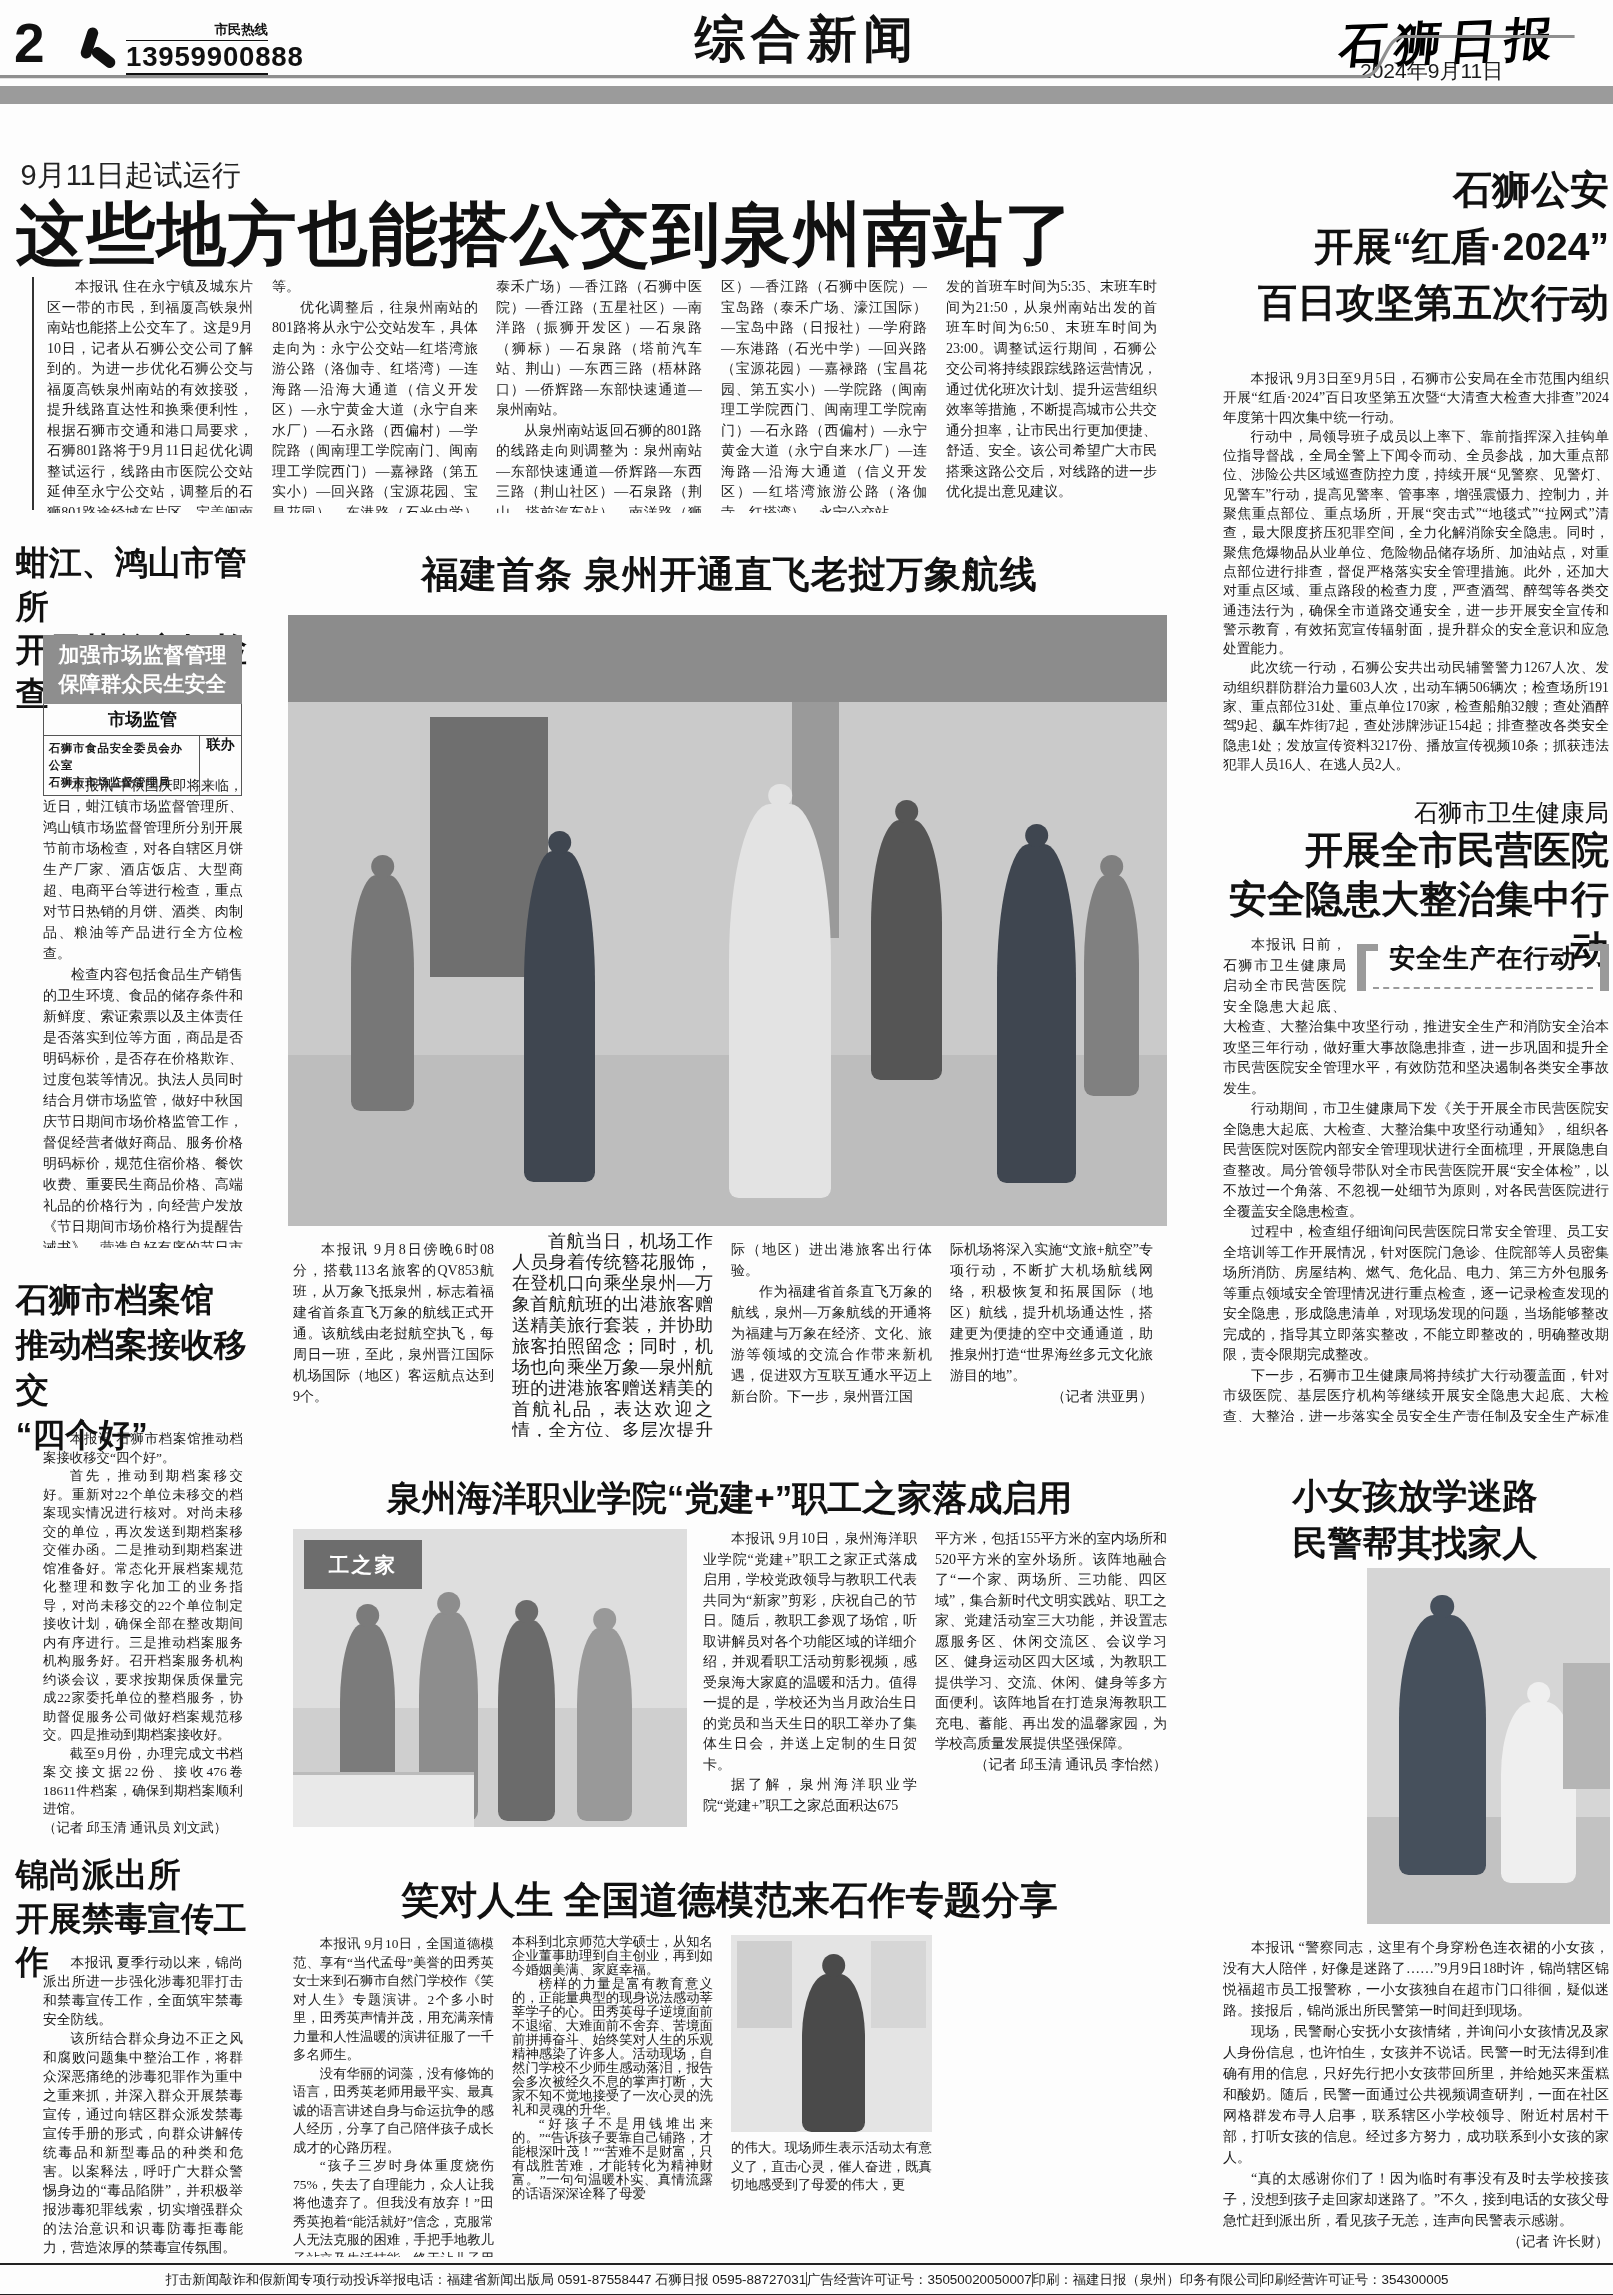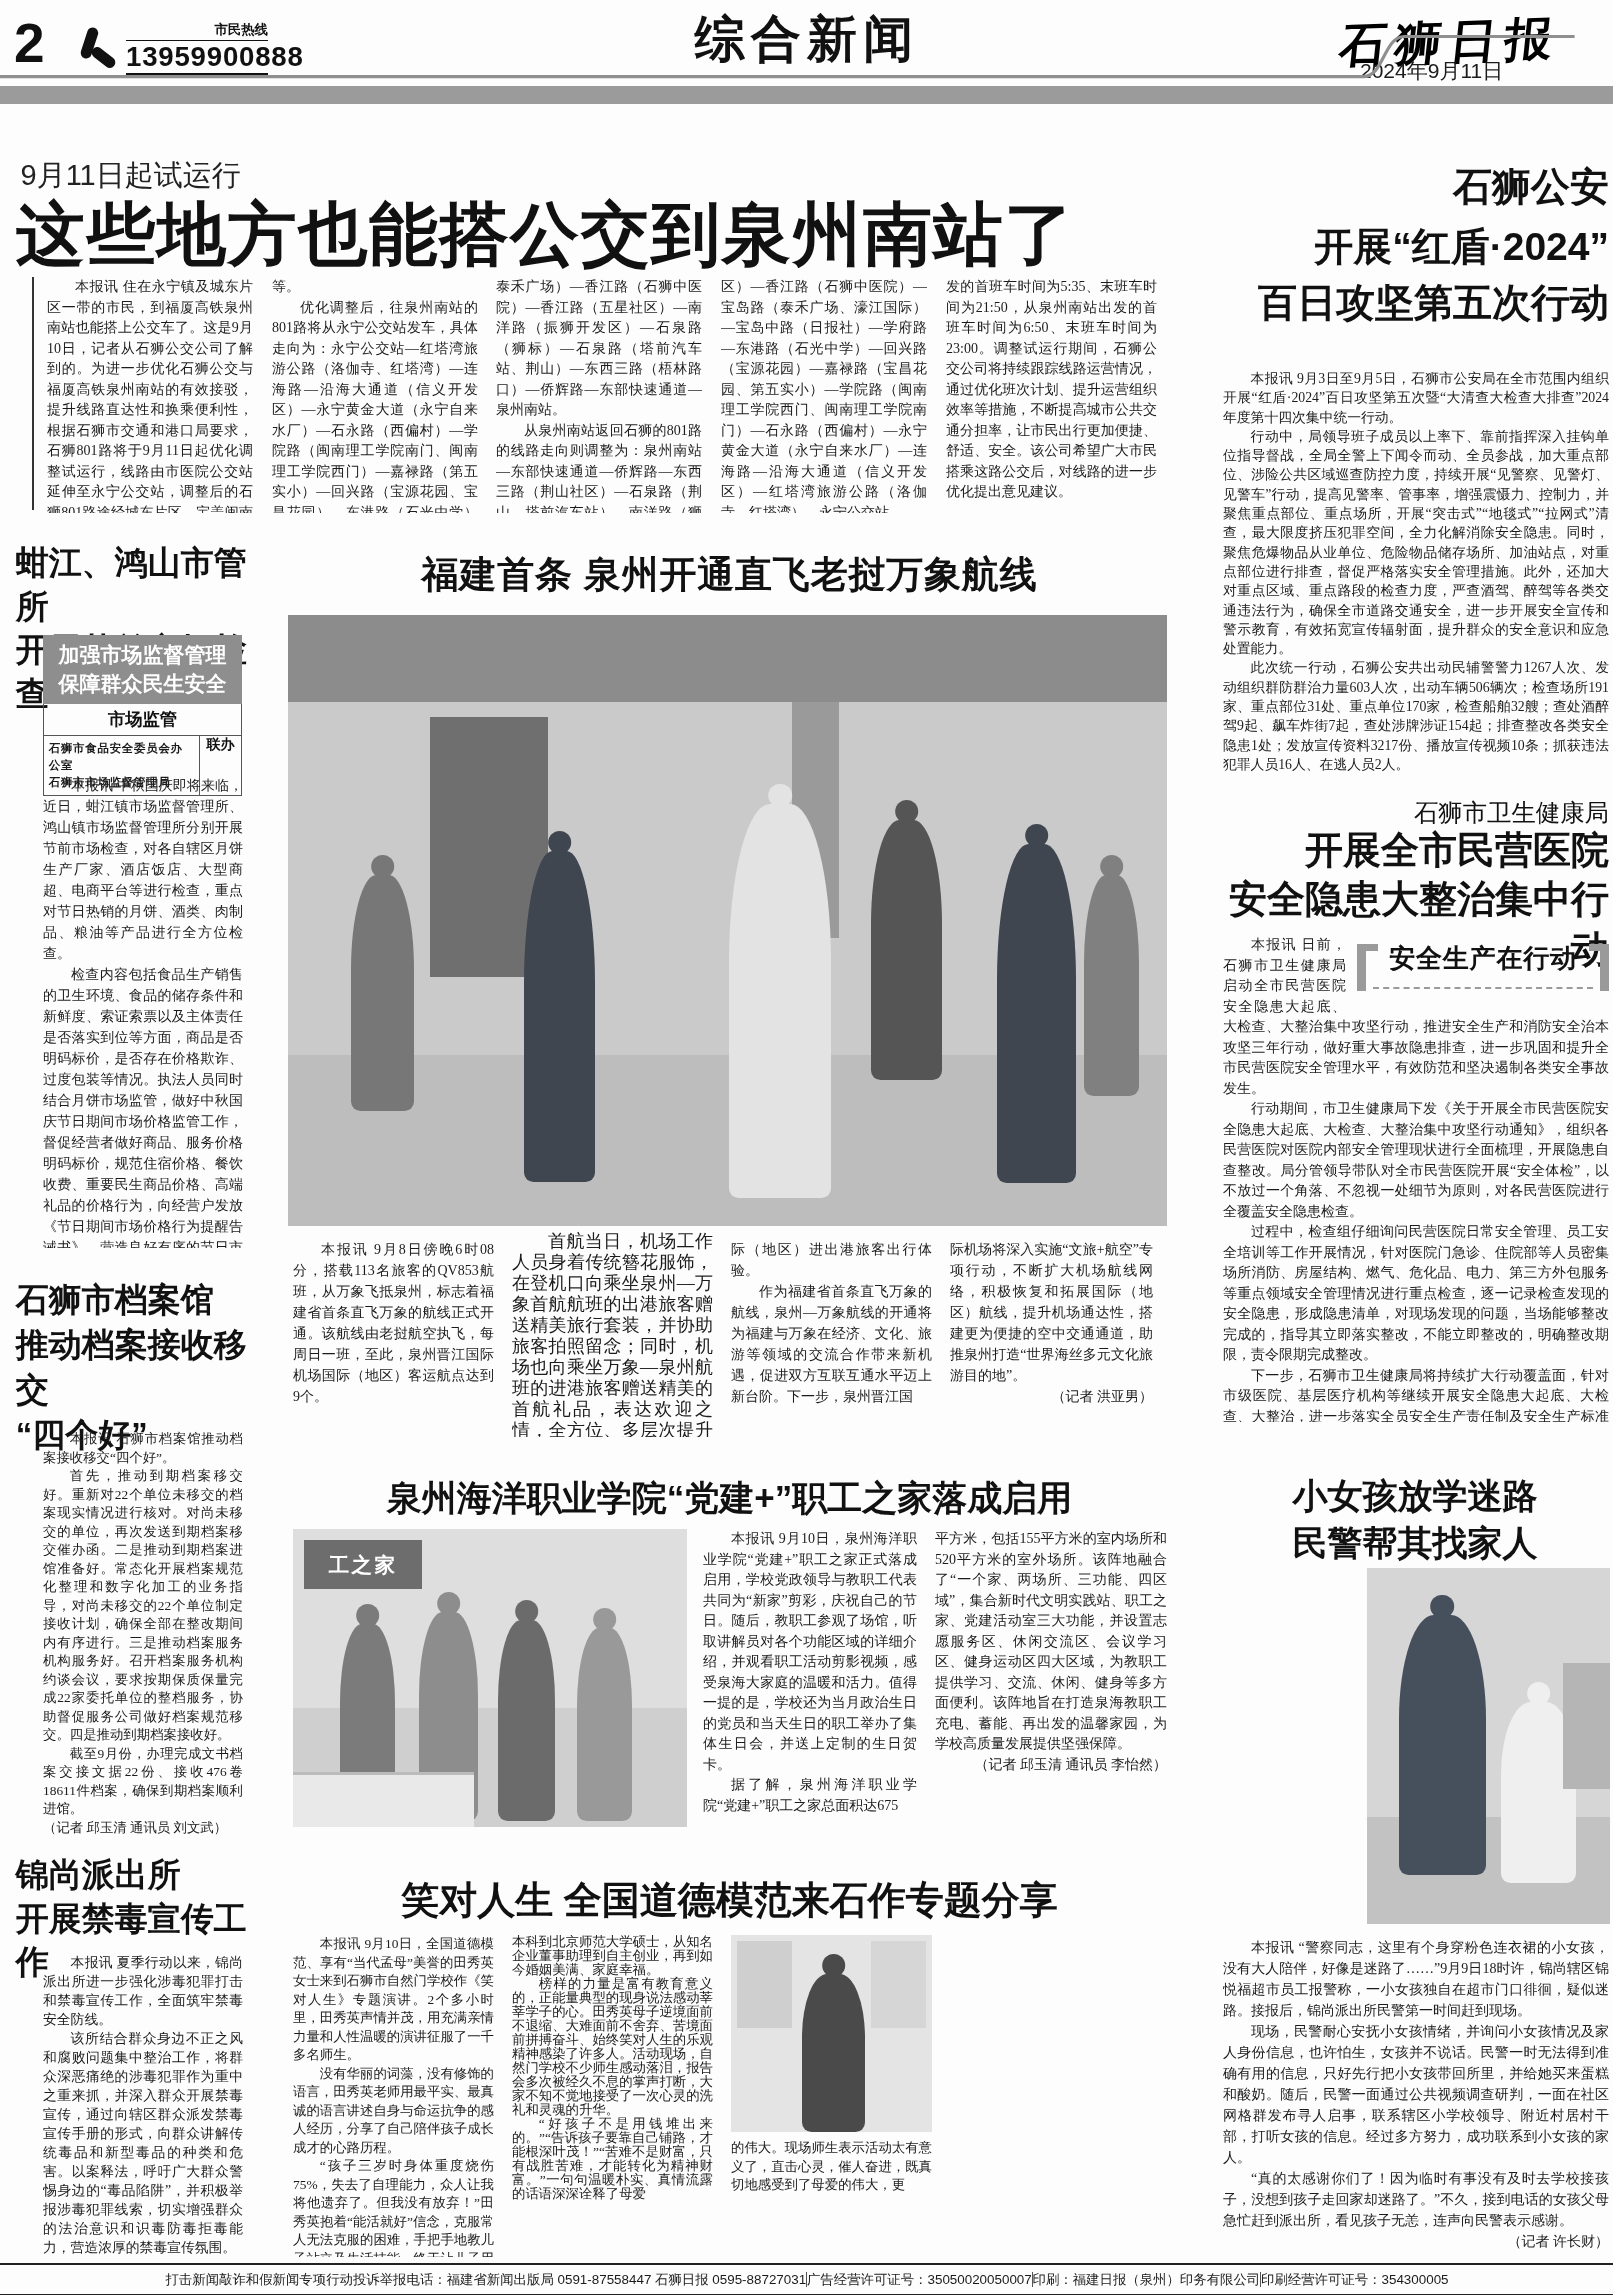--- a/index.html
+++ b/index.html
@@ -69,21 +69,21 @@
   <div class="abs colbox" style="left:721px; top:277px; width:206px; height:236px; font-size:14px; line-height:20.5px;">
     <p class="cont">区）—香江路（石狮中医院）—宝岛路（泰禾广场、濠江国际）—宝岛中路（日报社）—学府路—东港路（石光中学）—回兴路（宝源花园）—嘉禄路（宝昌花园、第五实小）—学院路（闽南理工学院西门、闽南理工学院南门）—石永路（西偏村）—永宁黄金大道（永宁自来水厂）—连海路—沿海大通道（信义开发区）—红塔湾旅游公路（洛伽寺、红塔湾）—永宁公交站。</p>
 
   </div>
   <div class="abs colbox" style="left:946px; top:277px; width:211px; height:236px; font-size:14px; line-height:20.5px;">
     <p class="cont">发的首班车时间为5:35、末班车时间为21:50，从泉州南站出发的首班车时间为6:50、末班车时间为23:00。调整试运行期间，石狮公交公司将持续跟踪线路运营情况，通过优化班次计划、提升运营组织效率等措施，不断提高城市公共交通分担率，让市民出行更加便捷、舒适、安全。该公司希望广大市民搭乘这路公交后，对线路的进一步优化提出意见建议。</p>
 
   </div>
 
   <div class="abs" style="left:1221px; top:162px; width:388px; text-align:right; line-height:1.45;">
-    <div class="hl" style="font-size:39px;font-family:Liberation Mono, monospace;">石狮公安</div>
+    <div class="hl" style="font-size:39px;">石狮公安</div>
     <div class="hl" style="font-size:39px;">开展“红盾·2024”</div>
     <div class="hl" style="font-size:39px;">百日攻坚第五次行动</div>
   </div>
   <div class="abs colbox" style="left:1223px; top:369px; width:386px; height:403px; font-size:13.8px; line-height:19.3px;">
     <p>本报讯 9月3日至9月5日，石狮市公安局在全市范围内组织开展“红盾·2024”百日攻坚第五次暨“大清查大检查大排查”2024年度第十四次集中统一行动。</p>
     <p>行动中，局领导班子成员以上率下、靠前指挥深入挂钩单位指导督战，全局全警上下闻令而动、全员参战，加大重点部位、涉险公共区域巡查防控力度，持续开展“见警察、见警灯、见警车”行动，提高见警率、管事率，增强震慑力、控制力，并聚焦重点部位、重点场所，开展“突击式”“地毯式”“拉网式”清查，最大限度挤压犯罪空间，全力化解消除安全隐患。同时，聚焦危爆物品从业单位、危险物品储存场所、加油站点，对重点部位进行排查，督促严格落实安全管理措施。此外，还加大对重点区域、重点路段的检查力度，严查酒驾、醉驾等各类交通违法行为，确保全市道路交通安全，进一步开展安全宣传和警示教育，有效拓宽宣传辐射面，提升群众的安全意识和应急处置能力。</p>
     <p>此次统一行动，石狮公安共出动民辅警警力1267人次、发动组织群防群治力量603人次，出动车辆506辆次；检查场所191家、重点部位31处、重点单位170家，检查船舶32艘；查处酒醉驾9起、飙车炸街7起，查处涉牌涉证154起；排查整改各类安全隐患1处；发放宣传资料3217份、播放宣传视频10条；抓获违法犯罪人员16人、在逃人员2人。</p>
     <p class="byline">（记者 陈嫣兰 通讯员 蔡培育）</p>
   </div>
 

